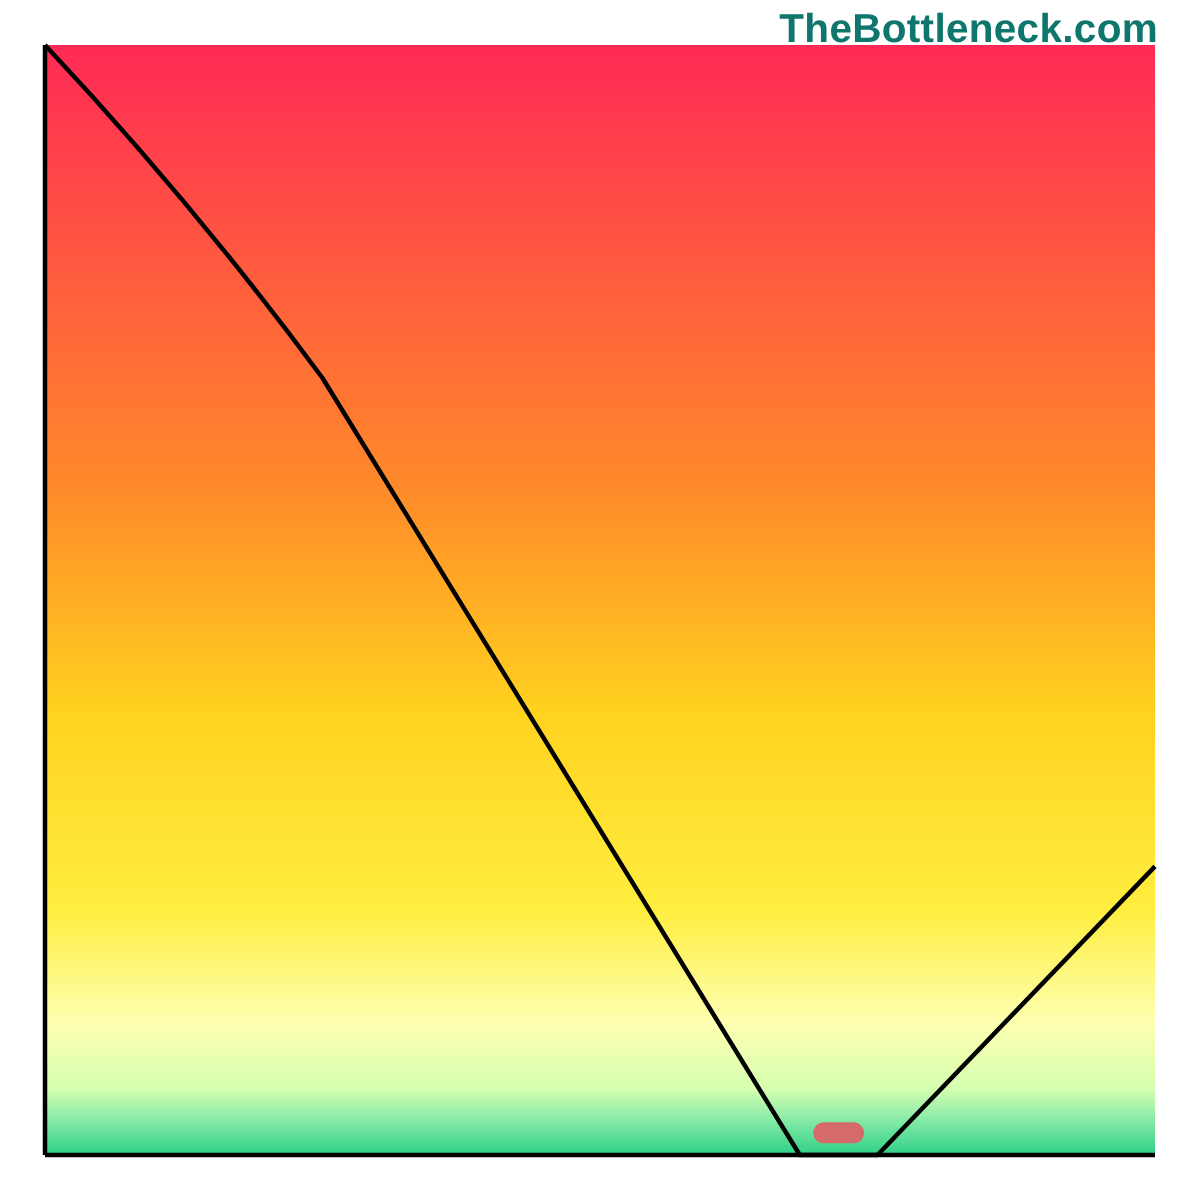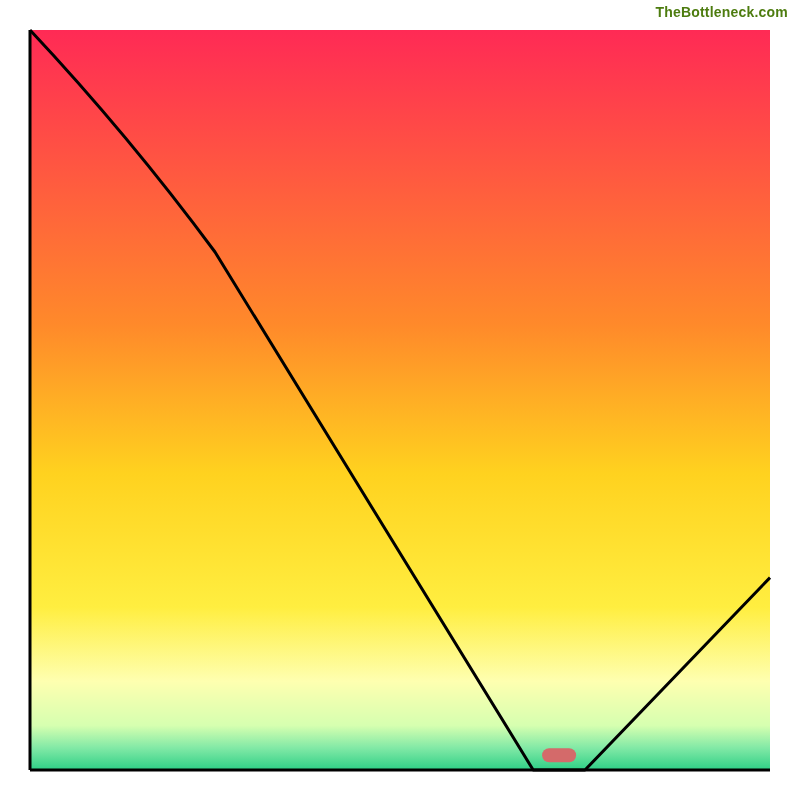--- a/index.html
+++ b/index.html
@@ -12,24 +12,24 @@
     overflow: hidden;
   }
   .canvas {
     position: relative;
     width: 800px;
     height: 800px;
   }
   .watermark {
     position: absolute;
     top: 4px;
-    right: 12px;
-    font-size: 14px;
+    right: 28px;
+    font-size: 27px;
     font-weight: 600;
-    color: #4d7c0f;
+    color: #0f766e;
     letter-spacing: 0.2px;
     user-select: none;
   }
   svg.plot {
     position: absolute;
     top: 0;
     left: 0;
     width: 800px;
     height: 800px;
     display: block;

